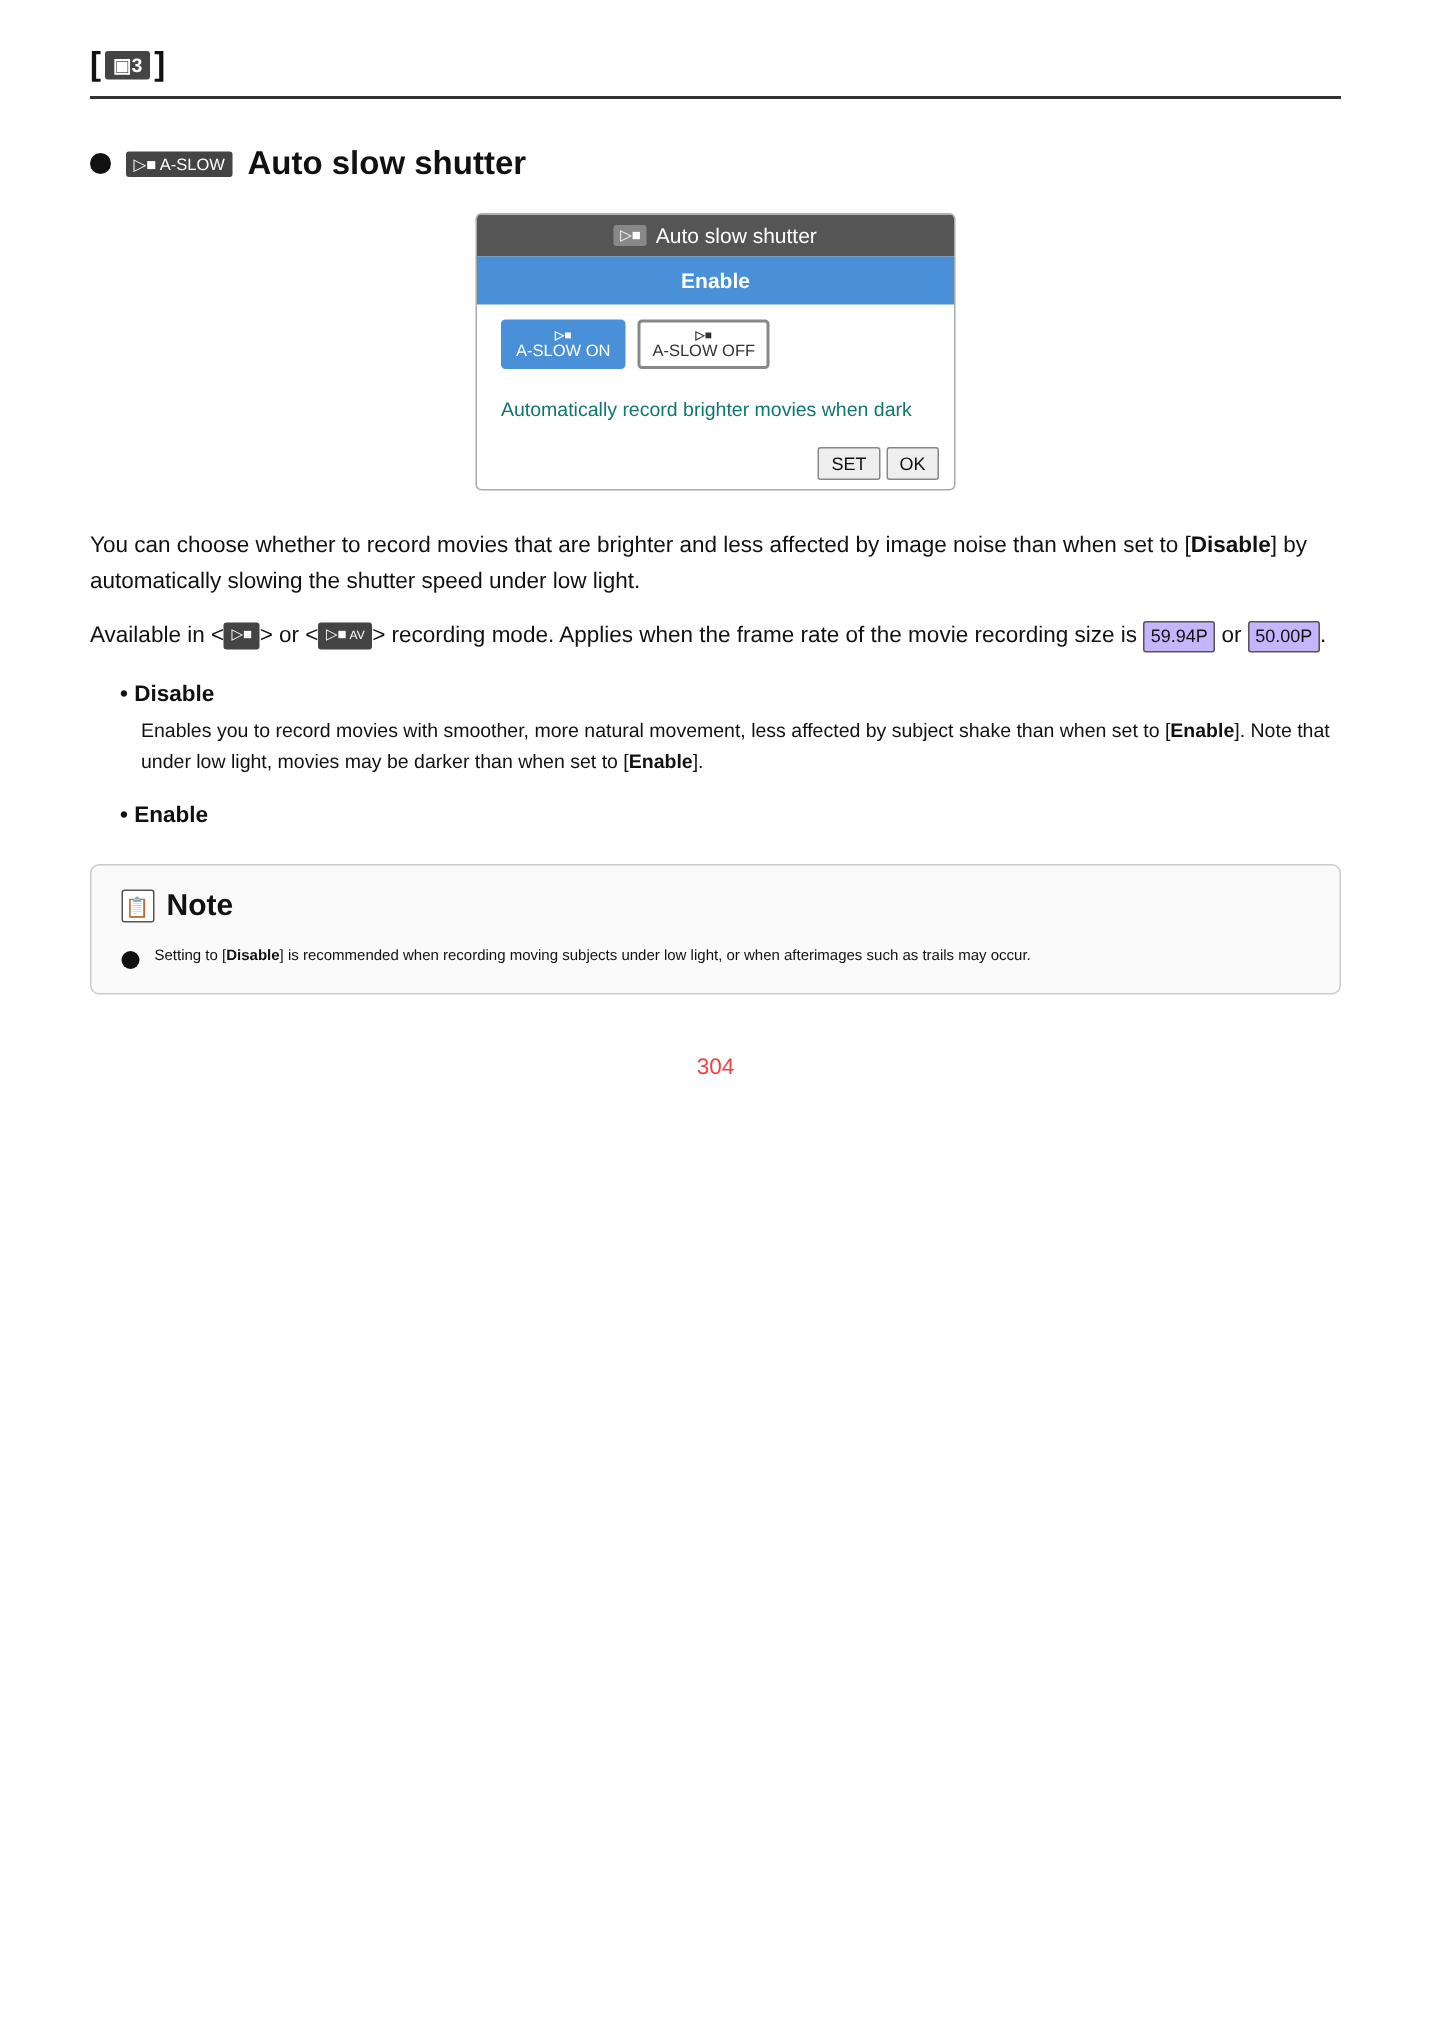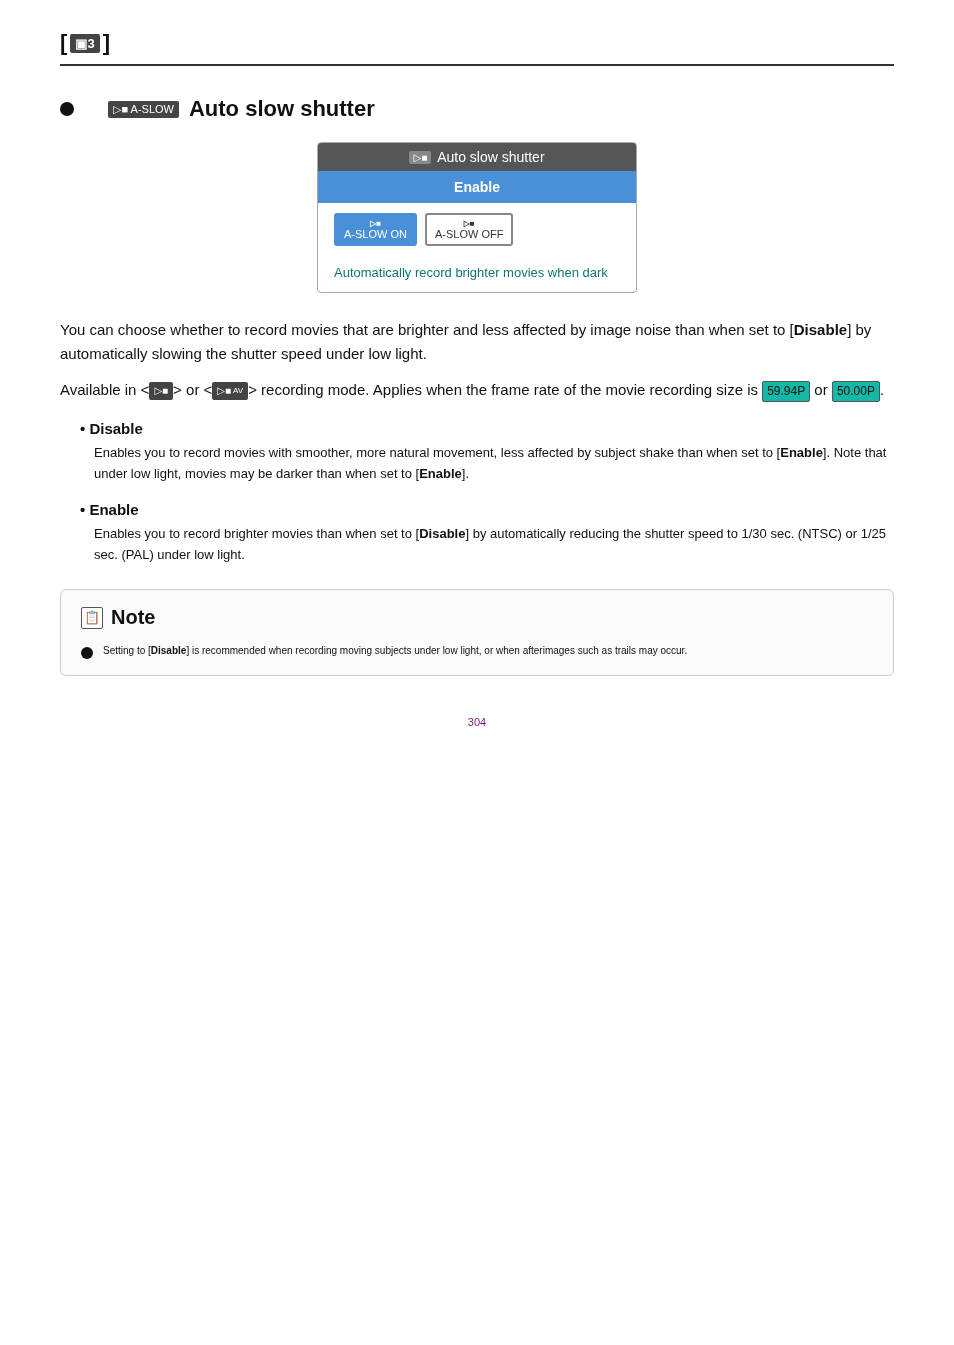--- a/index.html
+++ b/index.html
@@ -54,21 +54,20 @@
       border-radius: 50%;
       flex-shrink: 0;
     }
     .heading-icon {
       background: #444;
       color: #fff;
       font-size: 11px;
       padding: 2px 5px;
       border-radius: 2px;
       white-space: nowrap;
-      margin-left: 24px;
     }
     .heading-text {
       font-size: 22px;
       font-weight: bold;
     }
 
     
     .camera-ui {
       border: 1px solid #aaa;
       border-radius: 4px;
@@ -165,21 +164,21 @@
     .body-para b { font-weight: bold; }
 
     
     .badge {
       border: 1px solid #555;
       padding: 0 4px;
       font-size: 12px;
       border-radius: 2px;
       display: inline-block;
       vertical-align: middle;
-      background: #14b8a6;
+      background: #c4b5fd;
     }
 
     
     .inline-icon {
       display: inline-flex;
       align-items: center;
       justify-content: center;
       background: #444;
       color: #fff;
       font-size: 10px;
@@ -254,22 +253,22 @@
       background: #111;
       border-radius: 50%;
       flex-shrink: 0;
       margin-top: 4px;
     }
 
     
     .page-number {
       text-align: center;
       margin-top: 40px;
-      font-size: 11px;
-      color: #701a75;
+      font-size: 15px;
+      color: #ef4444;
     }
   </style>
 </head>
 <body>
 
 <div class="page-header">
   <div class="header-bracket">
     <span>[</span>
     <span class="header-icon-box">▣3</span>
     <span>]</span>
@@ -292,42 +291,43 @@
     <div class="cam-btn selected">
       <span class="btn-label">▷■</span>
       <span class="btn-main">A-SLOW ON</span>
     </div>
     <div class="cam-btn unselected">
       <span class="btn-label">▷■</span>
       <span class="btn-main">A-SLOW OFF</span>
     </div>
   </div>
   <div class="camera-ui-desc">Automatically record brighter movies when dark</div>
+  <div class="camera-ui-footer">
+    <div class="cam-footer-btn">SET</div>
+    <div class="cam-footer-btn">OK</div>
+  </div>
 </div>
 
 <p class="body-para">
   You can choose whether to record movies that are brighter and less affected by image noise than when set to [<b>Disable</b>] by automatically slowing the shutter speed under low light.
 </p>
 
 <p class="body-para">
   Available in &lt;<span class="inline-icon">▷■</span>&gt; or &lt;<span class="inline-icon">▷■<sup style="font-size:8px">AV</sup></span>&gt; recording mode. Applies when the frame rate of the movie recording size is <span class="badge">59.94P</span> <span>or</span> <span class="badge">50.00P</span>.
 </p>
 
 <div class="bullet-section">
   <div class="bullet-item">
     <div class="bullet-item-title">Disable</div>
     <div class="bullet-item-body">
       Enables you to record movies with smoother, more natural movement, less affected by subject shake than when set to [<b>Enable</b>]. Note that under low light, movies may be darker than when set to [<b>Enable</b>].
     </div>
   </div>
   <div class="bullet-item">
     <div class="bullet-item-title">Enable</div>
-    <div class="bullet-item-body">
-      Enables you to record brighter movies than when set to [<b>Disable</b>] by automatically reducing the shutter speed to 1/30 sec. (NTSC) or 1/25 sec. (PAL) under low light.
-    </div>
   </div>
 </div>
 
 <div class="note-box">
   <div class="note-header">
     <div class="note-icon">📋</div>
     <span class="note-title">Note</span>
   </div>
   <div class="note-item">
     <div class="note-bullet"></div>

